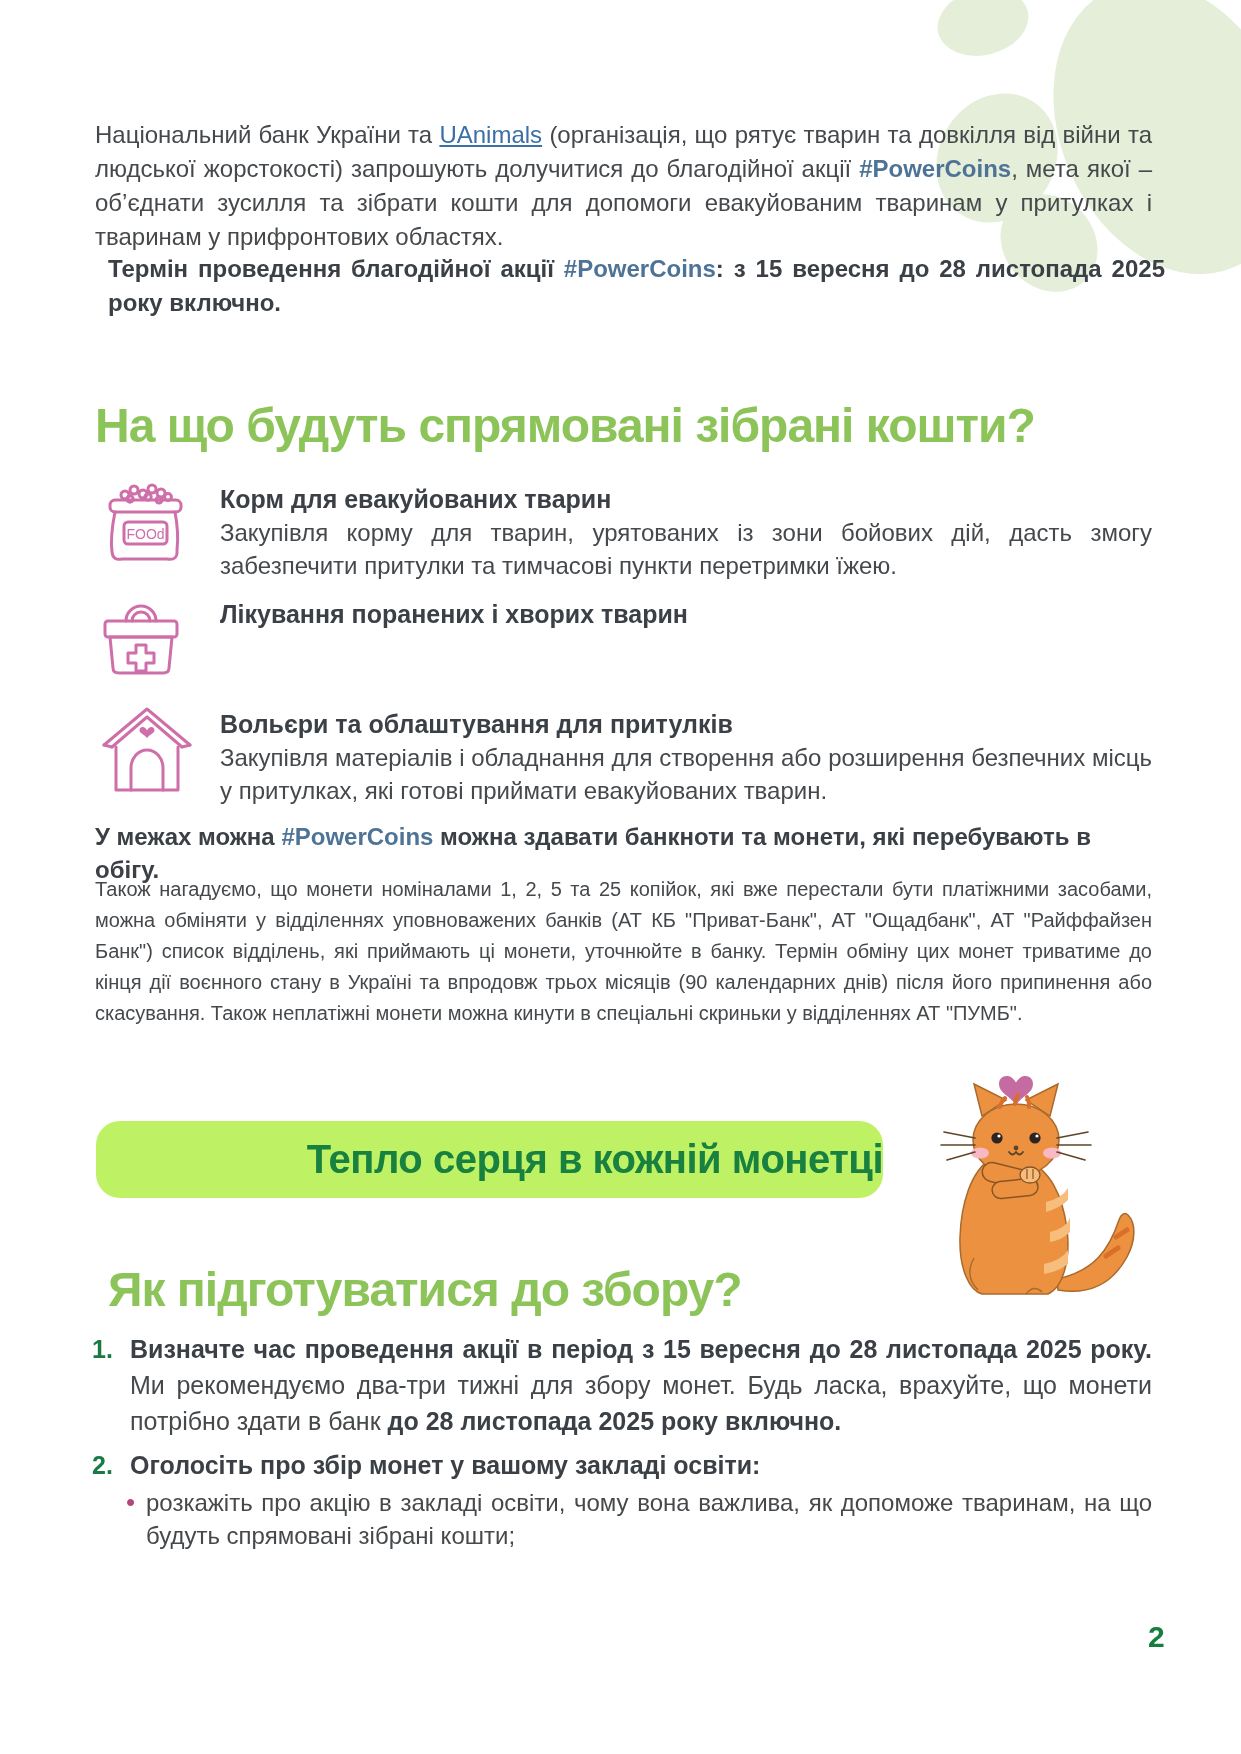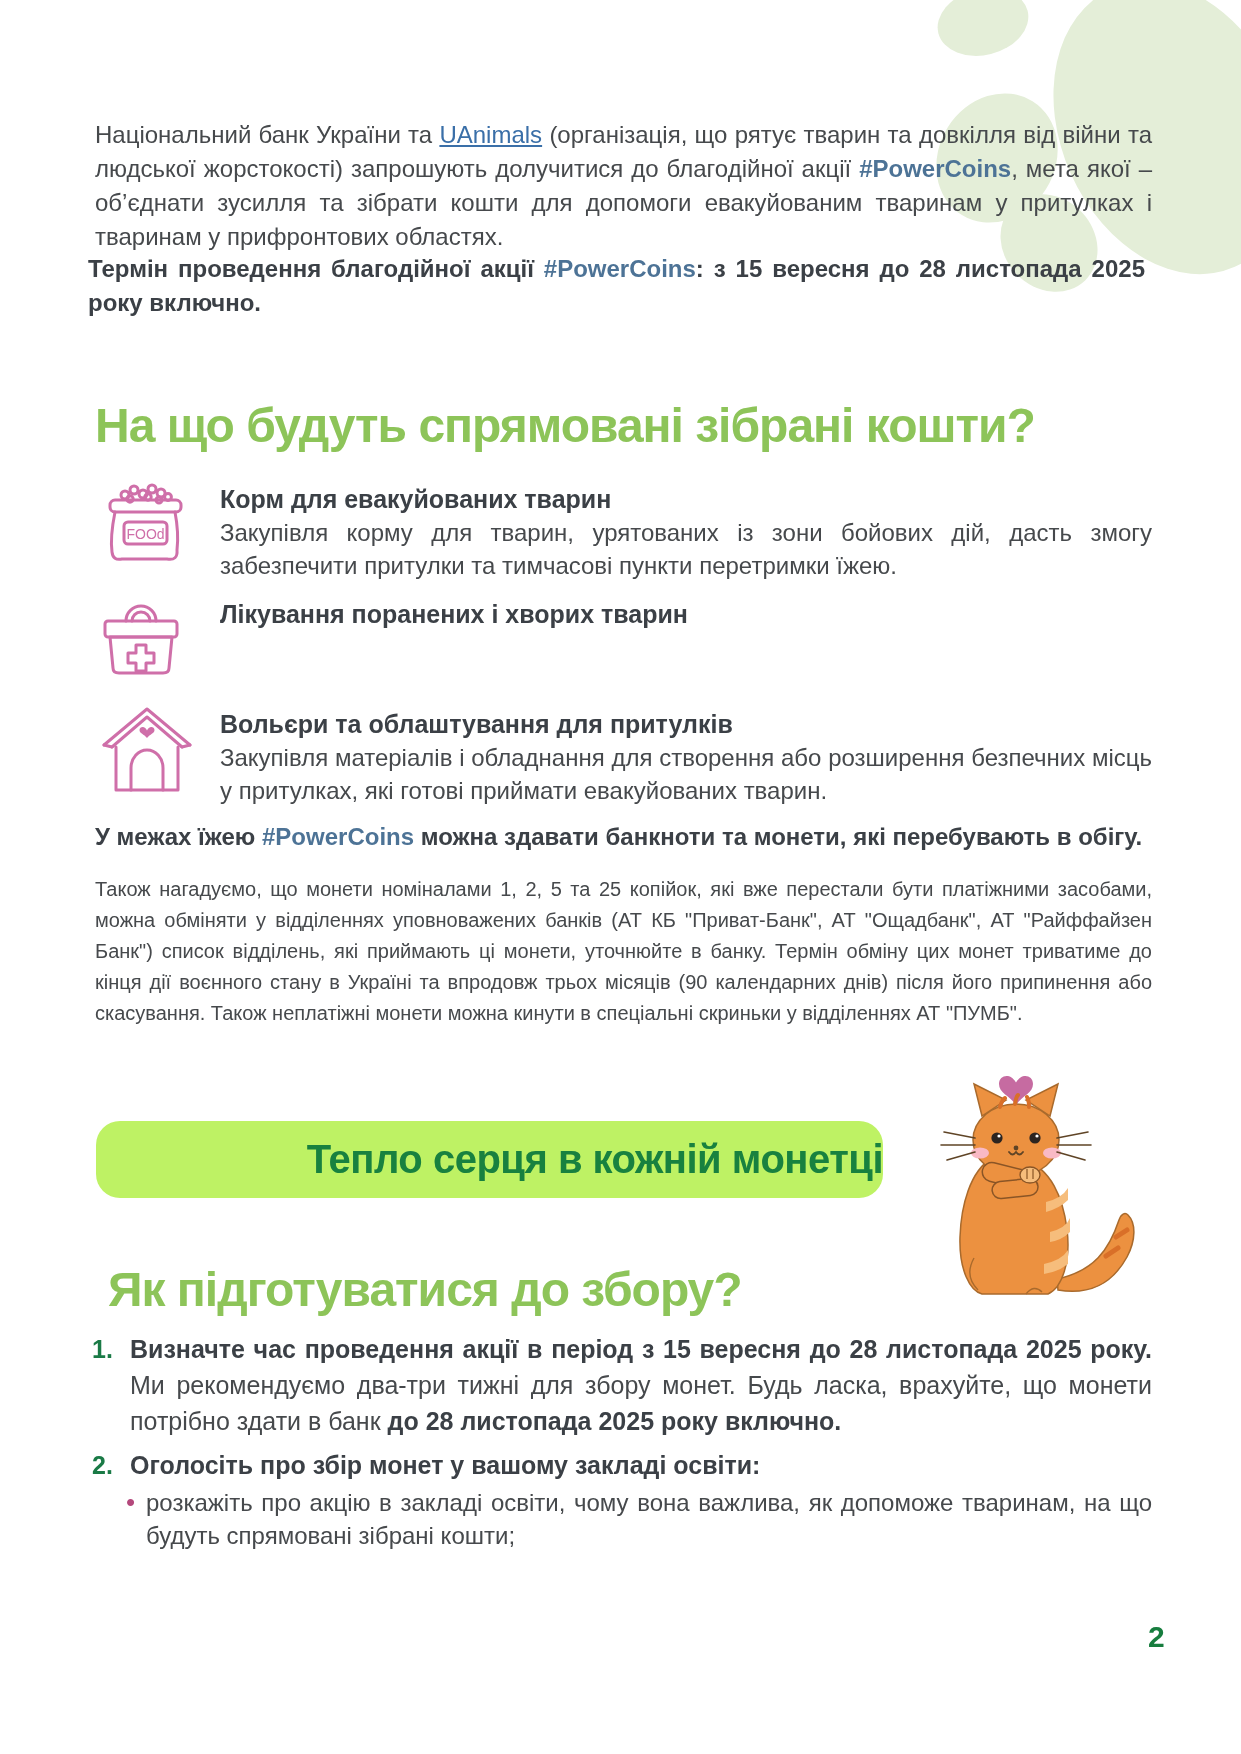--- a/index.html
+++ b/index.html
@@ -39,21 +39,21 @@
     <g fill="#e4eed8">
       <ellipse cx="72" cy="22" rx="46" ry="33" transform="rotate(-14 72 22)"></ellipse>
       <ellipse cx="86" cy="158" rx="58" ry="67" transform="rotate(32 86 158)"></ellipse>
       <ellipse cx="138" cy="243" rx="52" ry="45" transform="rotate(46 138 243)"></ellipse>
       <ellipse cx="262" cy="128" rx="112" ry="152" transform="rotate(-24 262 128)"></ellipse>
     </g>
   </svg>
 
   <p class="abs body-text" style="left:95px;top:118px;width:1057px;margin:0;"><span>Національний банк України та </span><a class="link">UAnimals</a><span> (організація, що рятує тварин та довкілля від війни та людської жорстокості) запрошують долучитися до благодійної акції </span><span class="hashtag">#PowerCoins</span><span>, мета якої – об’єднати зусилля та зібрати кошти для допомоги евакуйованим тваринам у притулках і тваринам у прифронтових областях.</span></p>
 
-  <p class="abs body-text bold" style="left:88px;top:252px;width:1057px;margin:0;"><span>Термін проведення благодійної акції </span><span class="hashtag">#PowerCoins</span><span>: з 15 вересня до 28 листопада 2025 року включно.</span></p>
+  <p class="abs body-text bold" style="left:108px;top:252px;width:1057px;margin:0;"><span>Термін проведення благодійної акції </span><span class="hashtag">#PowerCoins</span><span>: з 15 вересня до 28 листопада 2025 року включно.</span></p>
 
   <h1 class="abs green-heading" style="left:95px;top:398px;width:1100px;">На що будуть спрямовані зібрані кошти?</h1>
 
   <svg class="abs" style="left:103px;top:483px;" width="84" height="86" viewBox="0 0 84 86">
     <g fill="none" stroke="#cf6fa9" stroke-width="3" stroke-linecap="round" stroke-linejoin="round">
       <circle cx="22" cy="12" r="4"></circle>
         <circle cx="31" cy="7" r="4"></circle>
         <circle cx="40" cy="11" r="4"></circle>
       <circle cx="49" cy="6" r="4"></circle>
         <circle cx="58" cy="10" r="4"></circle>
@@ -87,21 +87,21 @@
       <path d="M11 43 L46 13 L81 43"></path>
       <path d="M3 41 L11 43 M89 41 L81 43"></path>
       <path d="M15 43 L15 86 M77 43 L77 86 M15 86 L77 86"></path>
       <path d="M30 86 V64 A16 18 0 0 1 62 64 V86"></path>
     </g>
     <path d="M46 34 C43 30 38.5 29.5 38.5 26 C38.5 23.2 42 22.2 44.2 24 C45.2 24.9 46 26.4 46 26.4 C46 26.4 46.8 24.9 47.8 24 C50 22.2 53.5 23.2 53.5 26 C53.5 29.5 49 30 46 34 Z" fill="#cf6fa9"></path>
   </svg>
   <div class="abs item-title" style="left:220px;top:708px;width:932px;">Вольєри та облаштування для притулків</div>
   <div class="abs item-body" style="left:220px;top:741px;width:932px;">Закупівля матеріалів і обладнання для створення або розширення безпечних місць у притулках, які готові приймати евакуйованих тварин.</div>
 
-  <div class="abs scope-line" style="left:95px;top:820px;width:1057px;"><span>У межах їжею </span><span class="hashtag">#PowerCoins</span><span> можна здавати банкноти та монети, які перебувають в обігу.</span></div>
+  <div class="abs scope-line" style="left:95px;top:820px;width:1057px;"><span>У межах можна </span><span class="hashtag">#PowerCoins</span><span> можна здавати банкноти та монети, які перебувають в обігу.</span></div>
 
   <p class="abs exchange" style="left:95px;top:874px;width:1057px;margin:0;">Також нагадуємо, що монети номіналами 1, 2, 5 та 25 копійок, які вже перестали бути платіжними засобами, можна обміняти у відділеннях уповноважених банків (АТ КБ "Приват-Банк", АТ "Ощадбанк", АТ "Райффайзен Банк") список відділень, які приймають ці монети, уточнюйте в банку. Термін обміну цих монет триватиме до кінця дії воєнного стану в Україні та впродовж трьох місяців (90 календарних днів) після його припинення або скасування. Також неплатіжні монети можна кинути в спеціальні скриньки у відділеннях АТ "ПУМБ".</p>
 
   <div class="abs pill" style="left:96px;top:1121px;width:787px;height:77px;">
     <span class="pill-text">Тепло серця в кожній монетці</span>
   </div>
 
   <svg class="abs" style="left:930px;top:1058px;" width="215" height="245" viewBox="0 0 215 245">
 
     <path d="M86 47 C79 37 69 35 69 26 C69 19 76 16 81.5 19.5 C84.5 21.5 86 24.5 86 24.5 C86 24.5 87.5 21.5 90.5 19.5 C96 16 103 19 103 26 C103 35 93 37 86 47 Z" fill="#c66ba1"></path>

